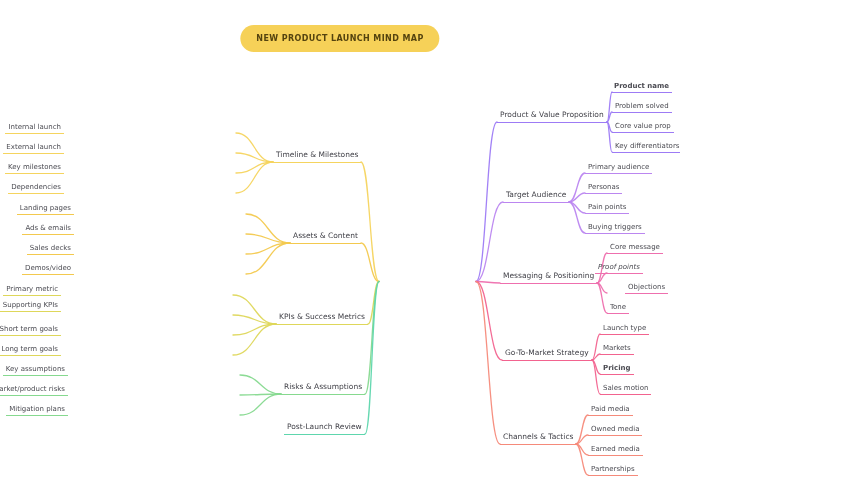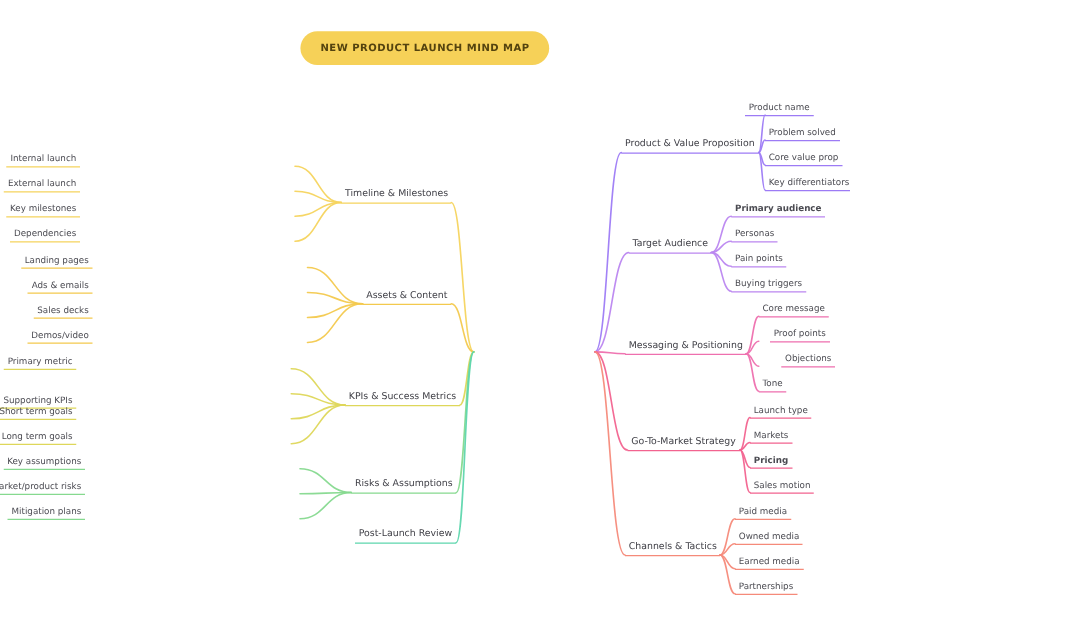--- a/index.html
+++ b/index.html
@@ -70,32 +70,32 @@
       <path d="M276,324 C254.5,324 254.5,355 233,355" fill="none" stroke="#ded75a" stroke-width="1.3" stroke-linecap="round" opacity="0.95"></path>
       <path d="M379,281.5 C372,281.5 372,394 365,394" fill="none" stroke="#86d98f" stroke-width="1.3" stroke-linecap="round" opacity="0.95"></path>
       <path d="M281,394 C260.5,394 260.5,375 240,375" fill="none" stroke="#86d98f" stroke-width="1.3" stroke-linecap="round" opacity="0.95"></path>
       <path d="M281,394 C260.5,394 260.5,395 240,395" fill="none" stroke="#86d98f" stroke-width="1.3" stroke-linecap="round" opacity="0.95"></path>
       <path d="M281,394 C260.5,394 260.5,415 240,415" fill="none" stroke="#86d98f" stroke-width="1.3" stroke-linecap="round" opacity="0.95"></path>
       <path d="M379,281.5 C372,281.5 372,434 365,434" fill="none" stroke="#5ed6ad" stroke-width="1.3" stroke-linecap="round" opacity="0.95"></path>
     </svg>
   <div class="title-pill" style="background: rgb(246, 209, 88); color: rgb(84, 67, 15);">NEW PRODUCT LAUNCH MIND MAP</div>
   <div id="nodes">
       <div class="node branch-node" style="border-bottom-color: rgb(157, 123, 245); left: 497px; top: 110px;">Product &amp; Value Proposition</div>
-      <div class="node leaf-node" style="border-bottom-color: rgb(157, 123, 245); left: 596px; top: 81px;">Product name</div>
+      <div class="node leaf-node" style="border-bottom-color: rgb(157, 123, 245); left: 611px; top: 81px; font-weight: bold;">Product name</div>
       <div class="node leaf-node" style="border-bottom-color: rgb(157, 123, 245); left: 612px; top: 101px;">Problem solved</div>
       <div class="node leaf-node" style="border-bottom-color: rgb(157, 123, 245); left: 612px; top: 121px;">Core value prop</div>
       <div class="node leaf-node" style="border-bottom-color: rgb(157, 123, 245); left: 612px; top: 141px;">Key differentiators</div>
       <div class="node branch-node" style="border-bottom-color: rgb(187, 134, 240); left: 503px; top: 190px;">Target Audience</div>
-      <div class="node leaf-node" style="border-bottom-color: rgb(187, 134, 240); left: 585px; top: 162px; font-weight: bold;">Primary audience</div>
+      <div class="node leaf-node" style="border-bottom-color: rgb(187, 134, 240); left: 585px; top: 162px;">Primary audience</div>
       <div class="node leaf-node" style="border-bottom-color: rgb(187, 134, 240); left: 585px; top: 182px;">Personas</div>
       <div class="node leaf-node" style="border-bottom-color: rgb(187, 134, 240); left: 585px; top: 202px;">Pain points</div>
       <div class="node leaf-node" style="border-bottom-color: rgb(187, 134, 240); left: 585px; top: 222px;">Buying triggers</div>
       <div class="node branch-node" style="border-bottom-color: rgb(238, 111, 174); left: 500px; top: 271px;">Messaging &amp; Positioning</div>
       <div class="node leaf-node" style="border-bottom-color: rgb(238, 111, 174); left: 607px; top: 242px;">Core message</div>
-      <div class="node leaf-node" style="border-bottom-color: rgb(238, 111, 174); left: 616px; top: 262px;">Proof points</div>
+      <div class="node leaf-node" style="border-bottom-color: rgb(238, 111, 174); left: 595px; top: 262px; font-style: italic;">Proof points</div>
       <div class="node leaf-node" style="border-bottom-color: rgb(238, 111, 174); left: 625px; top: 282px;">Objections</div>
       <div class="node leaf-node" style="border-bottom-color: rgb(238, 111, 174); left: 607px; top: 302px;">Tone</div>
       <div class="node branch-node" style="border-bottom-color: rgb(242, 99, 143); left: 502px; top: 348px; text-align: center;">Go-To-Market Strategy</div>
       <div class="node leaf-node" style="border-bottom-color: rgb(242, 99, 143); left: 600px; top: 323px;">Launch type</div>
       <div class="node leaf-node" style="border-bottom-color: rgb(242, 99, 143); left: 600px; top: 343px;">Markets</div>
       <div class="node leaf-node" style="border-bottom-color: rgb(242, 99, 143); left: 600px; top: 363px; font-weight: bold;">Pricing</div>
       <div class="node leaf-node" style="border-bottom-color: rgb(242, 99, 143); left: 600px; top: 383px;">Sales motion</div>
       <div class="node branch-node" style="border-bottom-color: rgb(245, 138, 122); left: 500px; top: 432px;">Channels &amp; Tactics</div>
       <div class="node leaf-node" style="border-bottom-color: rgb(245, 138, 122); left: 588px; top: 404px;">Paid media</div>
       <div class="node leaf-node" style="border-bottom-color: rgb(245, 138, 122); left: 588px; top: 424px;">Owned media</div>
@@ -106,21 +106,21 @@
       <div class="node leaf-node" style="border-bottom-color: rgb(245, 212, 94); right: 616px; top: 142px;">External launch</div>
       <div class="node leaf-node" style="border-bottom-color: rgb(245, 212, 94); right: 616px; top: 162px;">Key milestones</div>
       <div class="node leaf-node" style="border-bottom-color: rgb(245, 212, 94); right: 616px; top: 182px;">Dependencies</div>
       <div class="node branch-node" style="border-bottom-color: rgb(243, 201, 78); left: 290px; top: 231px;">Assets &amp; Content</div>
       <div class="node leaf-node" style="border-bottom-color: rgb(243, 201, 78); right: 606px; top: 203px;">Landing pages</div>
       <div class="node leaf-node" style="border-bottom-color: rgb(243, 201, 78); right: 606px; top: 223px;">Ads &amp; emails</div>
       <div class="node leaf-node" style="border-bottom-color: rgb(243, 201, 78); right: 606px; top: 243px;">Sales decks</div>
       <div class="node leaf-node" style="border-bottom-color: rgb(243, 201, 78); right: 606px; top: 263px;">Demos/video</div>
       <div class="node branch-node" style="border-bottom-color: rgb(222, 215, 90); left: 276px; top: 312px;">KPIs &amp; Success Metrics</div>
       <div class="node leaf-node" style="border-bottom-color: rgb(222, 215, 90); right: 619px; top: 284px;">Primary metric</div>
-      <div class="node leaf-node" style="border-bottom-color: rgb(222, 215, 90); right: 619px; top: 315px; text-align: center;">Supporting KPIs</div>
+      <div class="node leaf-node" style="border-bottom-color: rgb(222, 215, 90); right: 619px; top: 300px; text-align: center;">Supporting KPIs</div>
       <div class="node leaf-node" style="border-bottom-color: rgb(222, 215, 90); right: 619px; top: 324px;">Short term goals</div>
       <div class="node leaf-node" style="border-bottom-color: rgb(222, 215, 90); right: 619px; top: 344px;">Long term goals</div>
       <div class="node branch-node" style="border-bottom-color: rgb(134, 217, 143); left: 281px; top: 382px;">Risks &amp; Assumptions</div>
       <div class="node leaf-node" style="border-bottom-color: rgb(134, 217, 143); right: 612px; top: 364px;">Key assumptions</div>
       <div class="node leaf-node" style="border-bottom-color: rgb(134, 217, 143); right: 612px; top: 384px;">Market/product risks</div>
       <div class="node leaf-node" style="border-bottom-color: rgb(134, 217, 143); right: 612px; top: 404px;">Mitigation plans</div>
       <div class="node branch-node" style="border-bottom-color: rgb(94, 214, 173); left: 284px; top: 422px;">Post-Launch Review</div>
     </div>
 </div>
 

